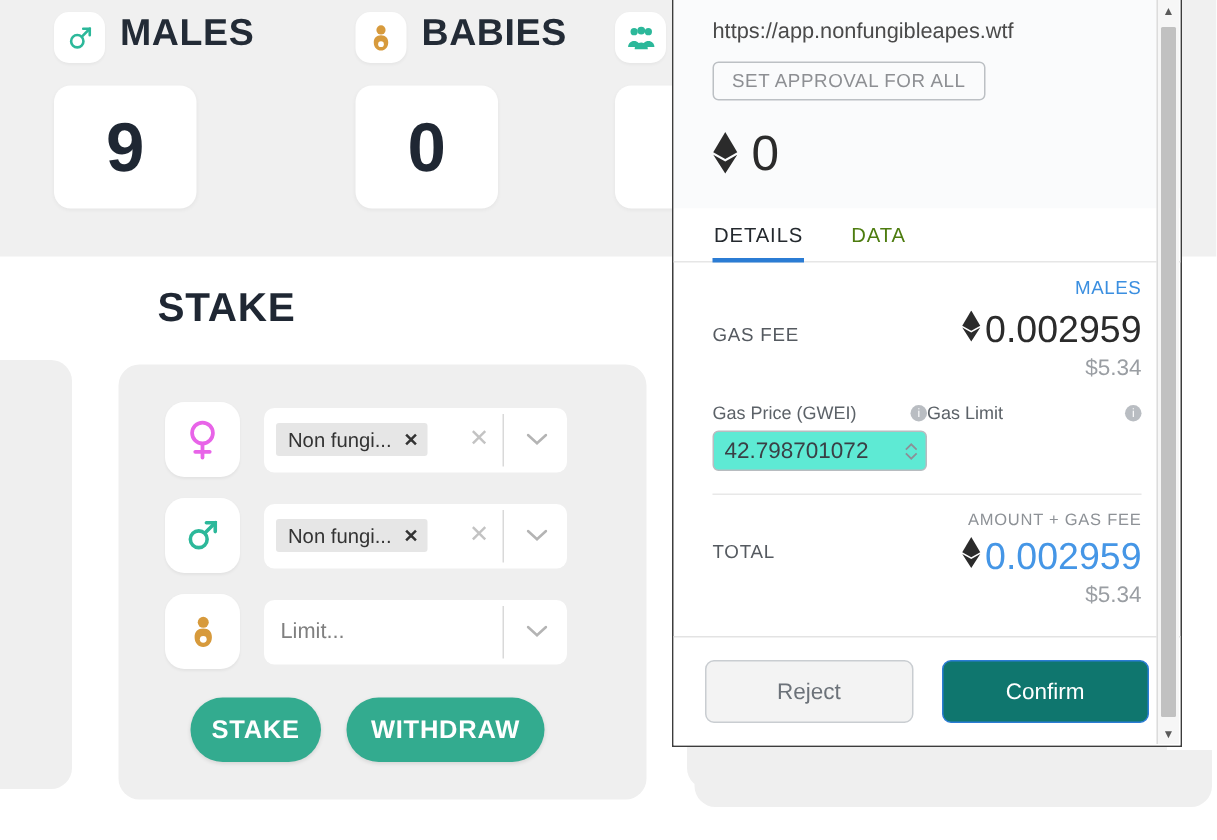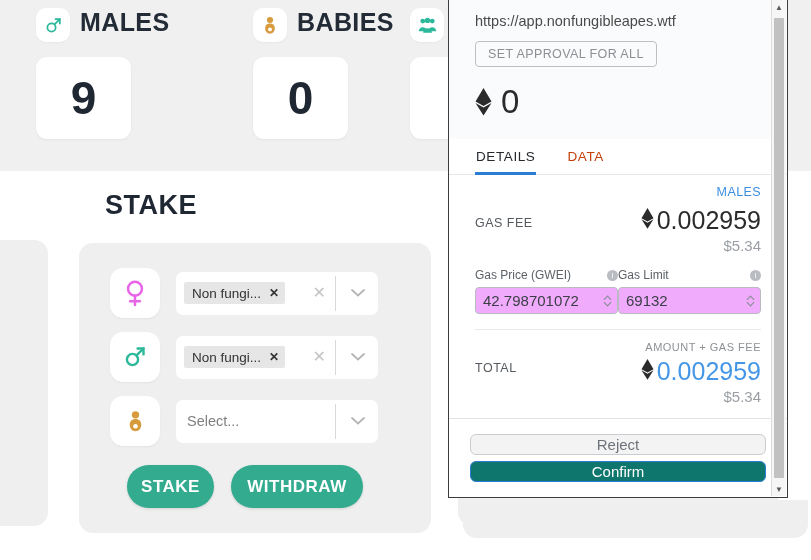--- a/index.html
+++ b/index.html
@@ -119,21 +119,21 @@
   }
   .eth-diamond { display:block; }
   .mm-amount-val { font-size:33px; color:#2b2b2b; font-weight:400; }
 
   .mm-tabs {
     display:flex; gap:30px; padding:0 26px; border-bottom:1px solid #e6e6e6;
     background:#ffffff;
   }
   .mm-tab {
     font-size:13.5px; letter-spacing:.6px; padding:10px 1px 8px 1px;
-    color:#c2410c; cursor:pointer; border-bottom:3px solid transparent;
+    color:#4d7c0f; cursor:pointer; border-bottom:3px solid transparent;
     margin-bottom:-1px;
   }
   .mm-tab.active { color:#24292e; border-bottom-color:#2b7cd4; }
 
   .mm-body { padding:10px 26px 0 26px; flex:1 1 auto; }
   .mm-edit {
     text-align:right; color:#3b8fe0; font-size:12.5px; letter-spacing:.4px;
     cursor:pointer; margin-bottom:7px;
   }
   .mm-fee-row { display:flex; align-items:flex-start; justify-content:space-between; }
@@ -152,21 +152,21 @@
   .mm-field-head {
     display:flex; align-items:center; justify-content:space-between; margin-bottom:5px;
   }
   .mm-field-label { font-size:12px; color:#5c6268; }
   .info-dot {
     width:11px; height:11px; border-radius:50%; background:#b9bdc2;
     color:#fff; font-size:8px; line-height:11px; text-align:center; cursor:pointer;
   }
   .mm-input-wrap {
     display:flex; align-items:center; border:1px solid #b8bcc0; border-radius:4px;
-    height:27px; background:#f0abfc; box-sizing:border-box; overflow:hidden;
+    height:27px; background:#5eead4; box-sizing:border-box; overflow:hidden;
   }
   .mm-input {
     border:none; outline:none; flex:1 1 0; min-width:0; height:25px;
     font-size:15px; color:#3a3f45; padding-left:7px; font-family:inherit;
     background:transparent;
   }
   .spinner { display:flex; flex-direction:column; padding-right:5px; color:#8b9097; }
 
   .mm-sep { border-top:1px solid #e8e8e8; margin:15px 0 0 0; }
   .mm-total-row {
@@ -177,23 +177,22 @@
   .mm-amt-gas {
     font-size:11px; color:#8d9196; letter-spacing:.5px; margin-bottom:4px;
   }
   .mm-total-eth {
     display:flex; align-items:center; justify-content:flex-end; gap:3px;
     font-size:25px; color:#4596e6;
   }
   .mm-total-fiat { font-size:15px; color:#9a9ea3; margin-top:2px; }
 
   .mm-footer {
-    border-top:1px solid #e3e3e3; padding:15px 21px; display:flex; gap:6px;
+    border-top:1px solid #e3e3e3; padding:15px 21px; display:flex; gap:19px;
     background:#ffffff;
-    flex-direction:column;
   }
   .mm-btn {
     flex:1 1 0; height:42px; border-radius:6px; font-size:15px; cursor:pointer;
     font-family:inherit;
   }
   .mm-btn.reject { background:#f3f3f3; border:1px solid #c9cdd1; color:#6c7279; }
   .mm-btn.confirm { background:#0f766e; border:1px solid #2b7cd4; color:#ffffff; }
 
   
   .mm-scroll {
@@ -230,21 +229,21 @@
             <polyline points="14.5,4 20,4 20,9.5" fill="none"></polyline>
           </svg>
         </div>
         <div class="stat-label">MALES</div>
       </div>
       <div class="stat-card">
         <div class="stat-value">9</div>
       </div>
     </div>
 
-    <div class="stat-col" style="left:253px;">
+    <div class="stat-col" style="left:237px;">
       <div class="stat-head">
         <div class="stat-icon-badge">
           <svg width="18" height="19" viewBox="0 0 24 26" fill="#d79a3c">
             <circle cx="12" cy="5.4" r="4.2"></circle>
             <path d="M12 10.2c-4.2 0-6.6 2.6-6.6 6.6 0 4.3 2.9 7.4 6.6 7.4s6.6-3.1 6.6-7.4c0-4-2.4-6.6-6.6-6.6z"></path>
             <circle cx="12" cy="18.4" r="2.6" fill="#ffffff"></circle>
           </svg>
         </div>
         <div class="stat-label">BABIES</div>
       </div>
@@ -323,21 +322,21 @@
 
     <div class="stake-row" style="left:110px; top:396px;">
       <div class="sel-icon">
         <svg width="21" height="23" viewBox="0 0 24 26" fill="#d79a3c">
           <circle cx="12" cy="5.4" r="4.2"></circle>
           <path d="M12 10.2c-4.2 0-6.6 2.6-6.6 6.6 0 4.3 2.9 7.4 6.6 7.4s6.6-3.1 6.6-7.4c0-4-2.4-6.6-6.6-6.6z"></path>
           <circle cx="12" cy="18.4" r="2.6" fill="#ffffff"></circle>
         </svg>
       </div>
       <div class="sel-ctl">
-        <span class="sel-placeholder">Select...</span>
+        <span class="sel-placeholder">Limit...</span>
         <span class="sel-div"></span>
         <span class="sel-chev">
           <svg width="14" height="9" viewBox="0 0 14 9" fill="none" stroke="#b4b4b4" stroke-width="1.7" stroke-linecap="round">
               <polyline points="1,1.5 7,7 13,1.5"></polyline>
             </svg>
         </span>
       </div>
     </div>
 
     <div class="btn-row">
@@ -402,31 +401,20 @@
                   <polyline points="1,1 5,5 9,1"></polyline>
                 </svg>
             </span>
           </div>
         </div>
         <div class="mm-field">
           <div class="mm-field-head">
             <span class="mm-field-label">Gas Limit</span>
             <span class="info-dot">i</span>
           </div>
-          <div class="mm-input-wrap">
-            <input class="mm-input" value="69132" style="">
-            <span class="spinner">
-              <svg width="9" height="6" viewBox="0 0 10 6" fill="none" stroke="#8b9097" stroke-width="1.3">
-                  <polyline points="1,5 5,1 9,5"></polyline>
-                </svg>
-              <svg width="9" height="6" viewBox="0 0 10 6" fill="none" stroke="#8b9097" stroke-width="1.3">
-                  <polyline points="1,1 5,5 9,1"></polyline>
-                </svg>
-            </span>
-          </div>
         </div>
       </div>
 
       <div class="mm-sep"></div>
 
       <div class="mm-total-row">
         <div class="mm-total-label">TOTAL</div>
         <div class="mm-total-right">
           <div class="mm-amt-gas">AMOUNT + GAS FEE</div>
           <div class="mm-total-eth">

